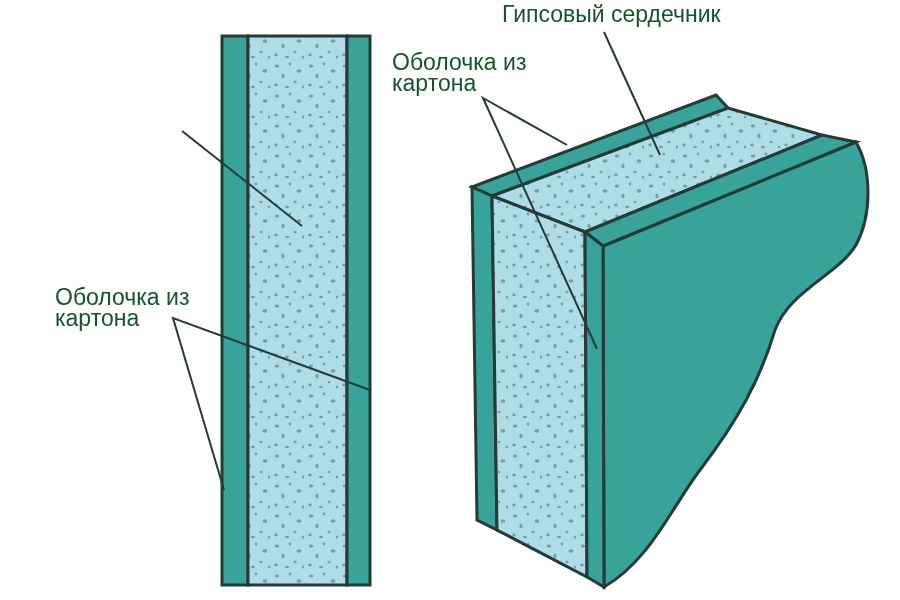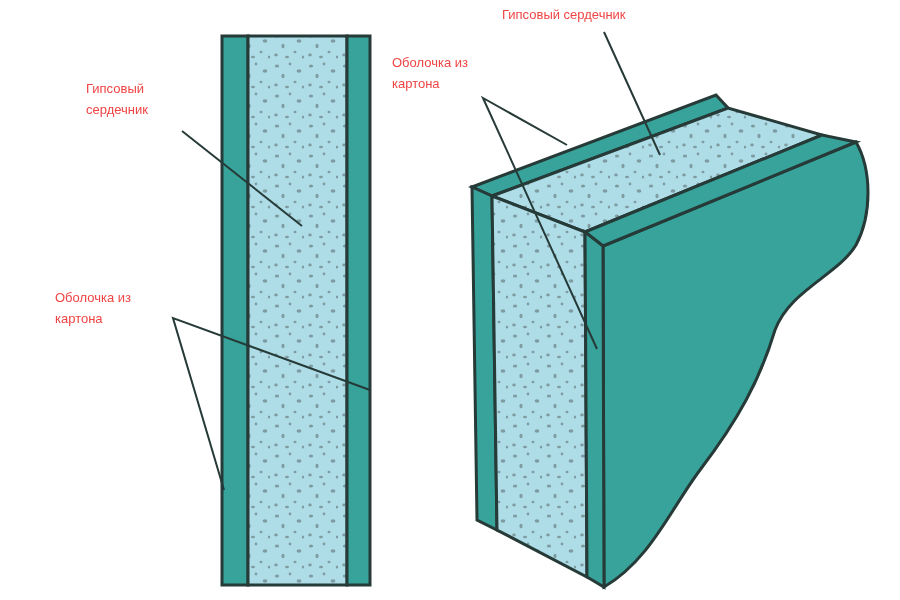--- a/index.html
+++ b/index.html
@@ -1,18 +1,18 @@
 <!DOCTYPE html>
 <html><head>
 <meta charset="utf-8">
 <style>
   html, body { margin:0; padding:0; background:#ffffff; }
   body { width:900px; height:600px; position:relative; overflow:hidden; font-family:"Liberation Sans", sans-serif; }
   #stage { position:absolute; left:0; top:0; width:900px; height:600px; }
-  .label { position:absolute; font-size:13px; line-height:21px; color:#ef4444; white-space:pre-line; }
+  .label { position:absolute; font-size:23px; line-height:21px; color:#14532d; white-space:pre-line; }
 </style>
 </head>
 <body>
 
 <div id="stage">
   <svg width="900" height="600" viewBox="0 0 900 600" xmlns="http://www.w3.org/2000/svg">
     <defs>
       <pattern id="speck" width="34" height="30" patternUnits="userSpaceOnUse">
         <rect width="34" height="30" fill="#aedde8"></rect>
         <ellipse cx="5" cy="6" rx="2.2" ry="1.6" fill="#7f9ca2"></ellipse>
@@ -49,20 +49,18 @@
 
       <path d="M492,196 L585,232 L587,577 L497,530 Z" fill="url(#speck)" stroke="#263a38" stroke-width="3"></path>
 
       <path d="M585,232 L603,246 L604,587 L587,577 Z" fill="#37a39b" stroke="#263a38" stroke-width="3"></path>
 
       <line x1="604" y1="32" x2="660" y2="155" stroke="#263a38" stroke-width="2"></line>
       <polyline points="567,145 483,98 597,349" fill="none" stroke="#263a38" stroke-width="2"></polyline>
     </g>
   </svg>
 
-  <div class="label" style="left:86px; top:78px;">Гипсовый
-сердечник</div>
   <div class="label" style="left:55px; top:287px;">Оболочка из
 картона</div>
   <div class="label" style="left:502px; top:4px;">Гипсовый сердечник</div>
   <div class="label" style="left:392px; top:52px;">Оболочка из
 картона</div>
 </div>
 
 </body></html>

